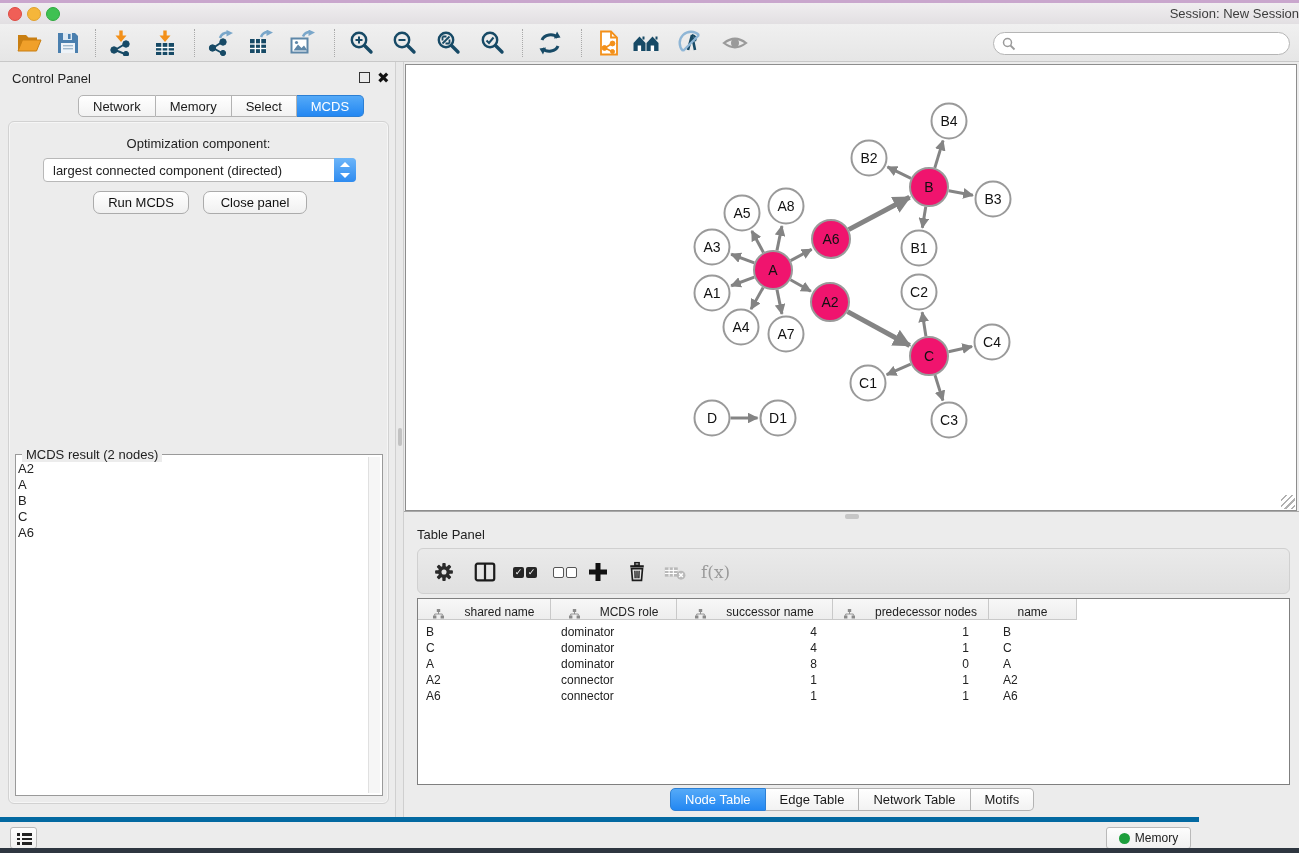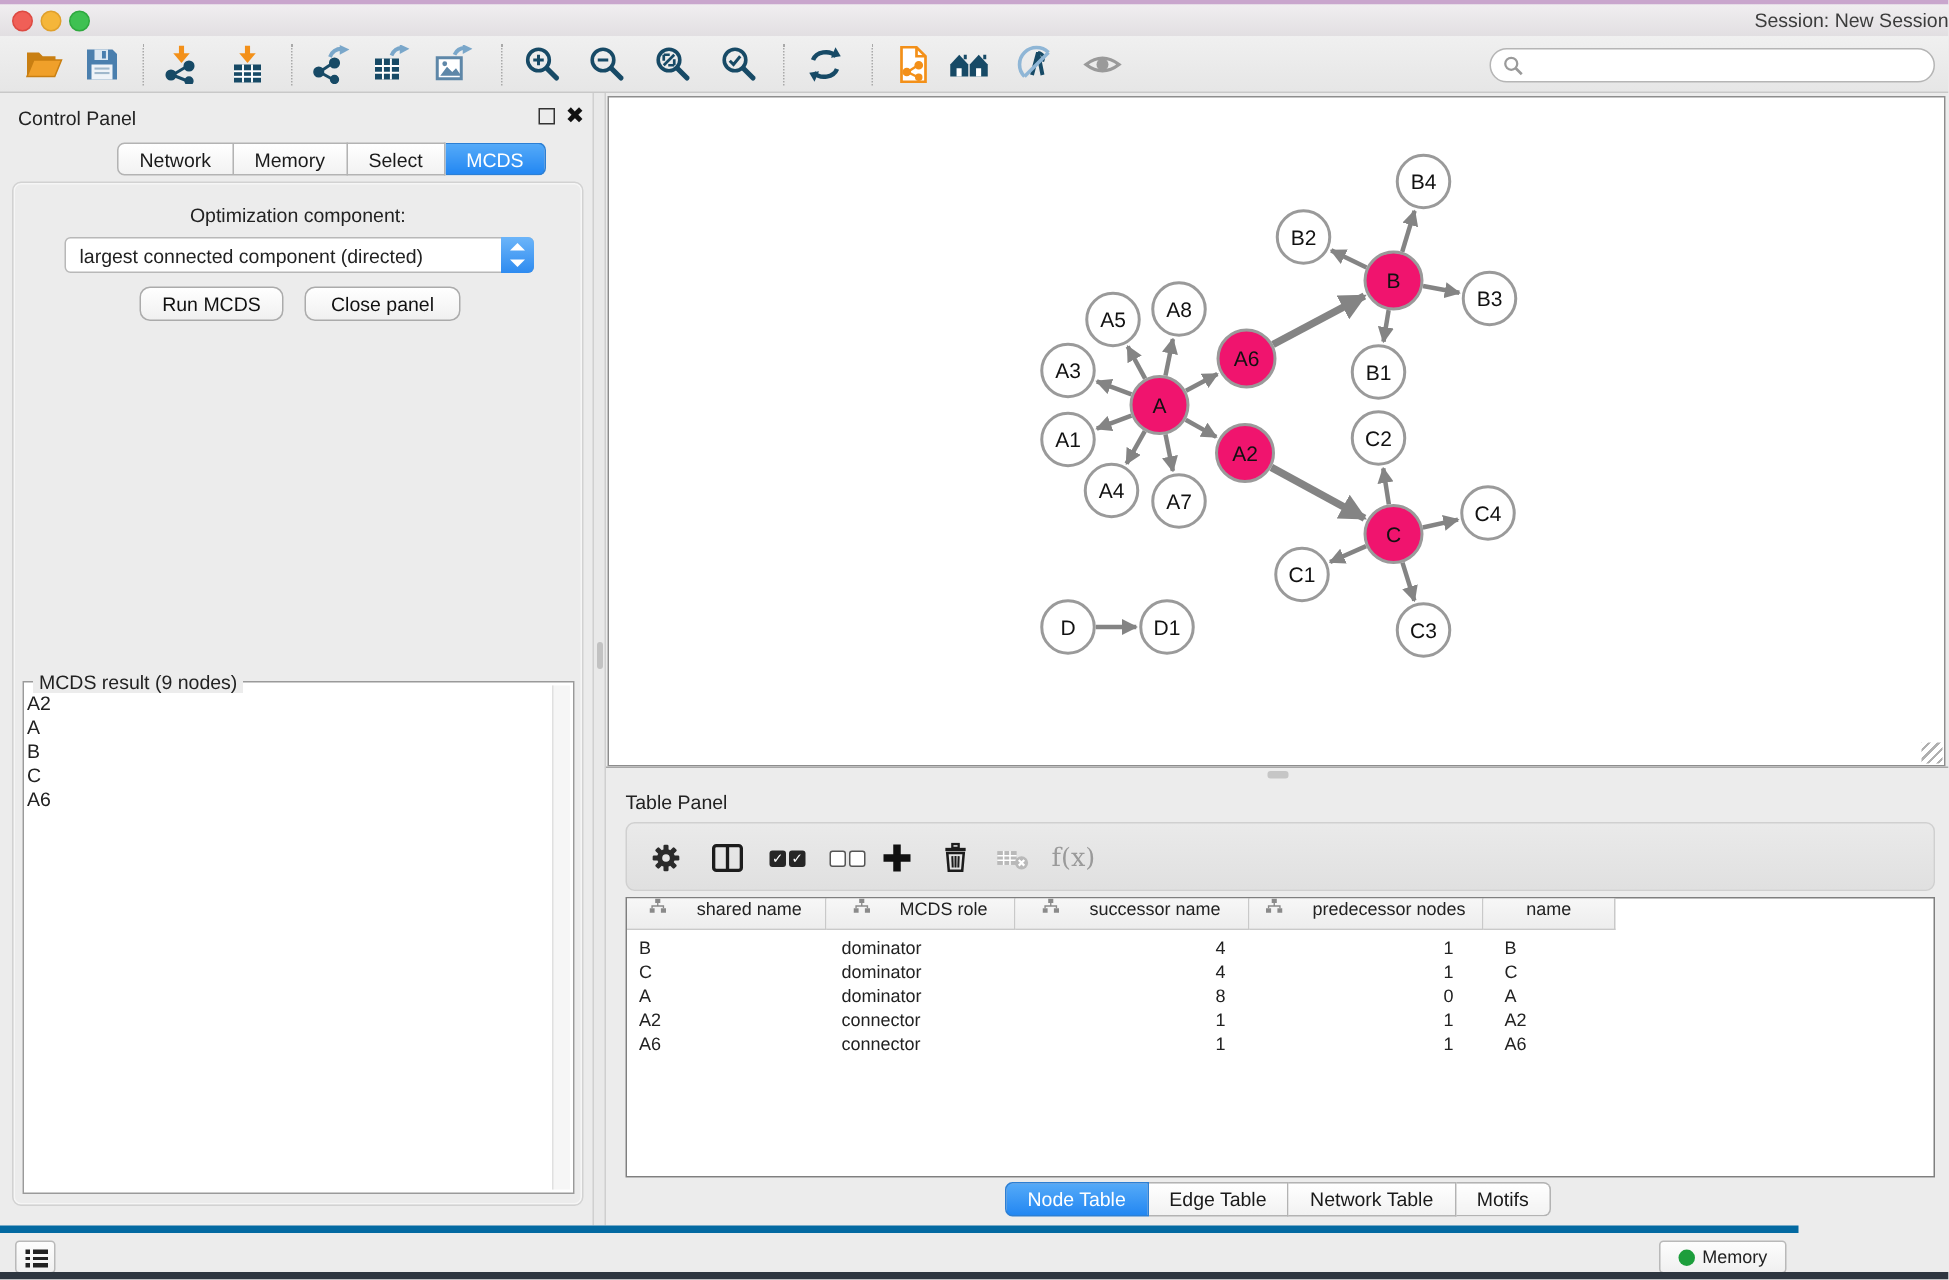--- a/index.html
+++ b/index.html
@@ -64,21 +64,21 @@
   #tp-header { position:absolute; left:13px; top:7px; font-size:13px; }
   #tp-toolbar { position:absolute; left:13px; top:28px; width:873px; height:46px; background:linear-gradient(#eaeaea,#e0e0e0); border:1px solid #d0d0d0; border-radius:6px; }
   .tp-ico { position:absolute; top:11px; height:24px; display:flex; align-items:center; }
   .cbx { width:11px; height:11px; display:inline-block; margin-right:2px; border-radius:2px; }
   .cbx.on { background:#262626; color:#fff; font-size:9px; line-height:11px; text-align:center; }
   .cbx.off { background:#fff; border:1.5px solid #555; }
   #fx-label { font-family:"DejaVu Serif","Liberation Serif",serif; font-size:17px; color:#9a9a9a; }
 
   #node-table { position:absolute; left:13px; top:78px; width:873px; height:187px; background:#fff; border:1px solid #7f7f7f; }
   #nt-header { position:absolute; left:0; top:0; height:21px; display:flex; }
-  .nt-hcell { background:linear-gradient(#f7f7f7,#ededed); border-right:1px solid #c9c9c9; border-bottom:1px solid #c9c9c9; font-size:12px; display:flex; align-items:flex-start; justify-content:center; gap:20px; color:#222; }
+  .nt-hcell { background:linear-gradient(#f7f7f7,#ededed); border-right:1px solid #c9c9c9; border-bottom:1px solid #c9c9c9; font-size:12px; display:flex; align-items:flex-end; justify-content:center; gap:20px; color:#222; }
   .nt-row { position:absolute; left:0; width:100%; height:16px; font-size:12px; }
   .nt-cell { position:absolute; top:1px; }
   .c0 { left:8px; } .c1 { left:143px; }
   .c2 { left:259px; width:156px; text-align:right; padding-right:16px; }
   .c3 { left:415px; width:156px; text-align:right; padding-right:20px; }
   .c4 { left:585px; }
   #tp-tabs { position:absolute; left:266px; top:268px; height:23px; display:flex; }
 
   
   #statusbar { left:0; top:817px; width:1199px; height:31px; background:#ececec; border-top:5px solid #0369a1; }
@@ -283,21 +283,21 @@
     <div id="criterion-select">
       <span class="val">largest connected component (directed)</span>
       <span class="cap">
           <span class="chev up"></span>
           <span class="chev dn"></span>
         </span>
     </div>
     <div class="aqua-btn" style="left:84px; width:96px;">Run MCDS</div>
     <div class="aqua-btn" style="left:194px; width:104px;">Close panel</div>
     <div id="mcds-result">
-      <span id="mcds-legend">MCDS result (9 nodes)</span>
+      <span id="mcds-legend">MCDS result (2 nodes)</span>
       <div id="mcds-list">
         <div>A2</div>
         <div>A</div>
         <div>B</div>
         <div>C</div>
         <div>A6</div>
       </div>
       <div id="mcds-scroll"></div>
     </div>
   </div>

